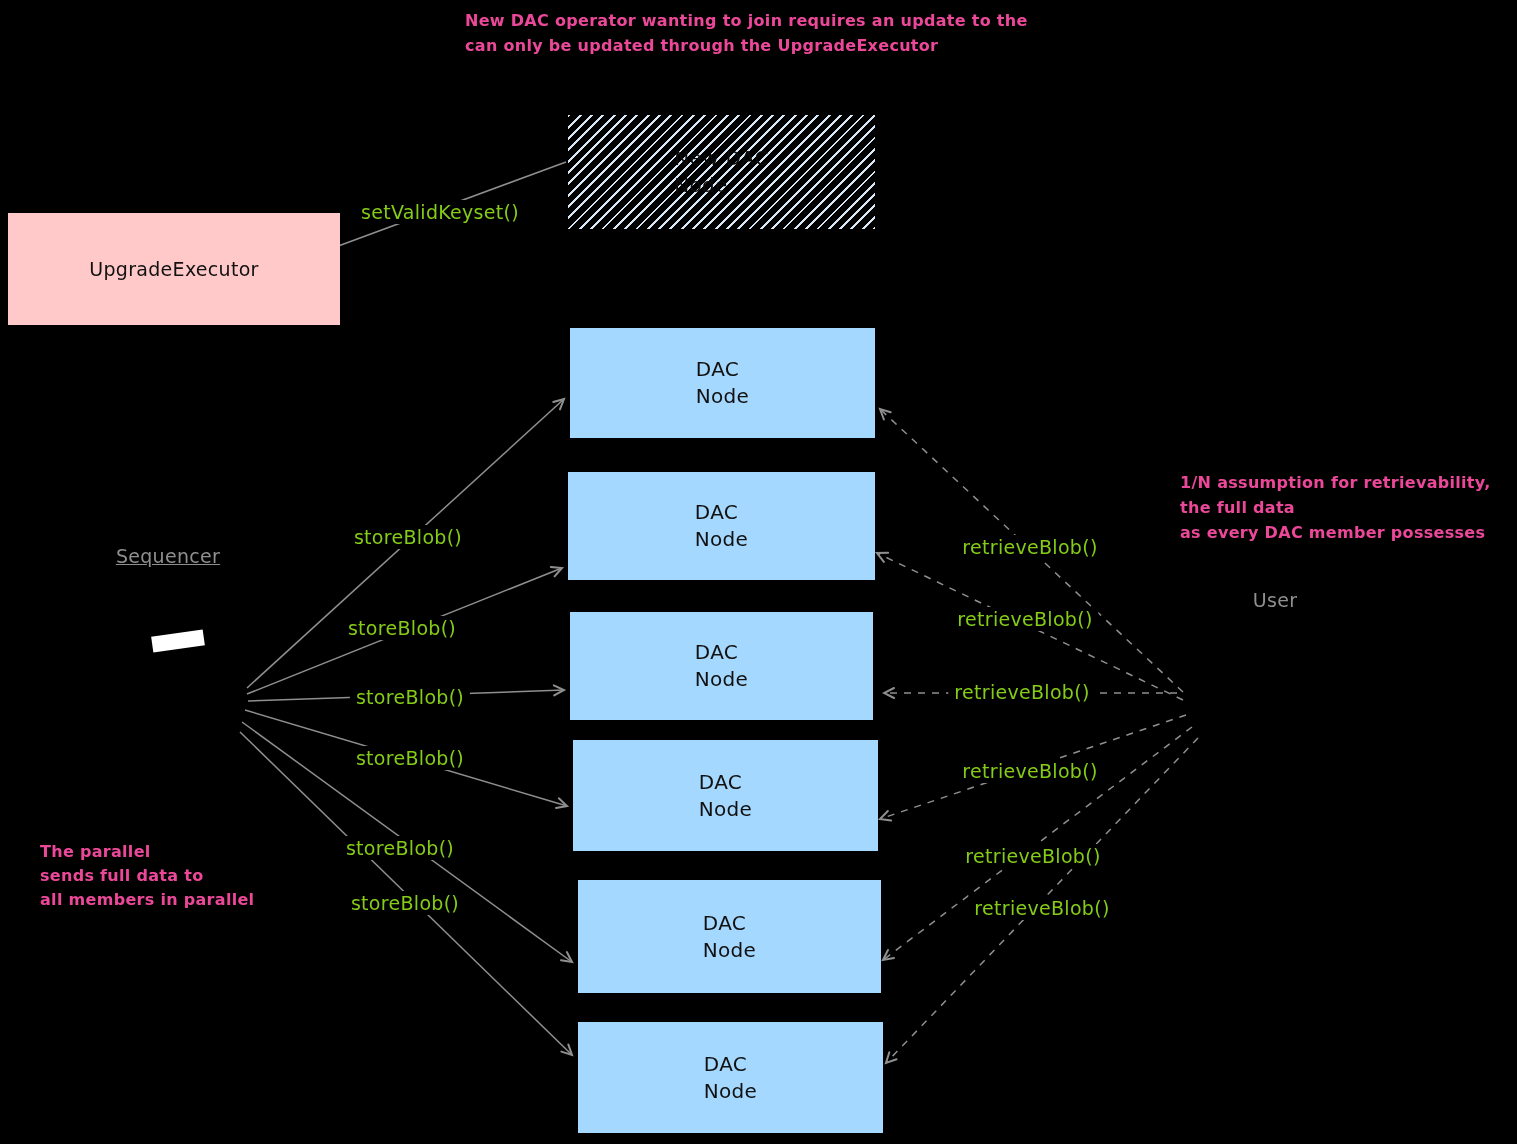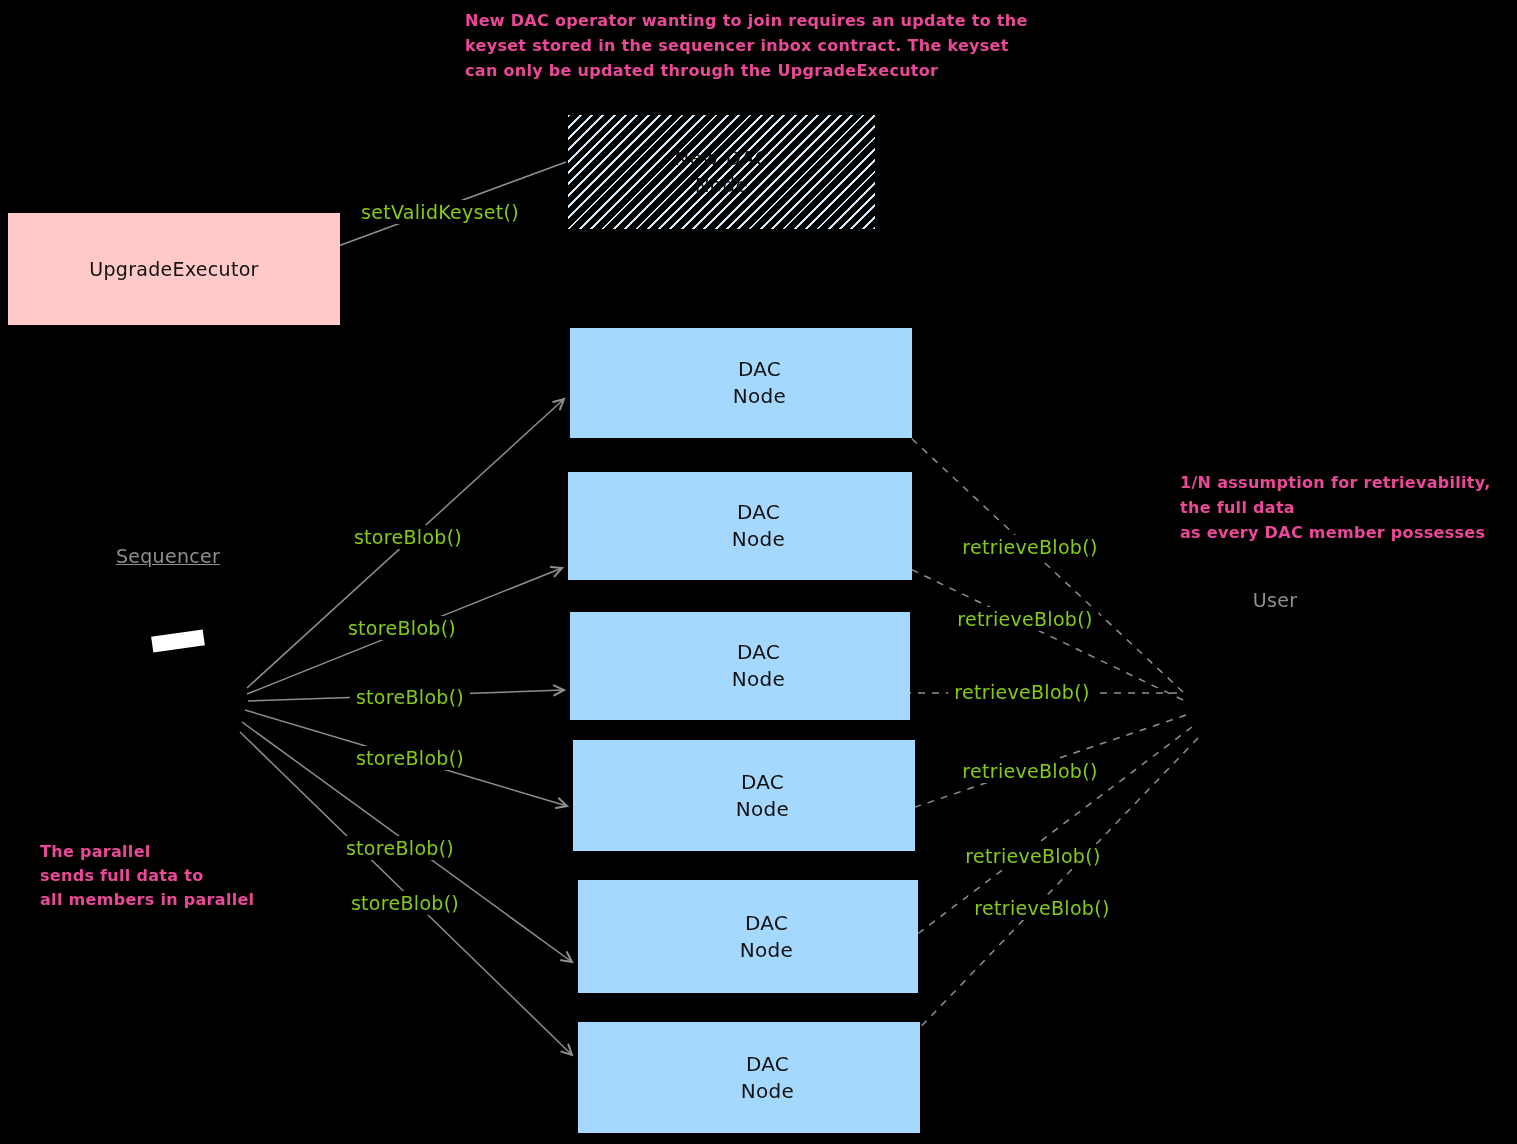--- a/index.html
+++ b/index.html
@@ -37,28 +37,27 @@
     background:#000000;
     padding:1px 6px;
     letter-spacing:.3px;
   }
   .box{
     position:absolute;
     display:flex;
     flex-direction:column;
     align-items:center;
     justify-content:center;
-    text-align:center;
     color:#111111;
     font-size:20px;
     line-height:27px;
     letter-spacing:.3px;
   }
   .box.pink{background:#ffc9c9;}
-  .box.blue{background:#a5d8ff;padding-left:37px;}
+  .box.blue{background:#a5d8ff;}
   .box.hatched{
     background:repeating-linear-gradient(
       135deg,
       #d7e7f5 0px, #d7e7f5 2px,
       transparent 2px, transparent 8px
     );
     color:#0b0b0b;
   }
   .white-mark{
     position:absolute;
@@ -93,21 +92,20 @@
       <line x1="1183" y1="700" x2="877" y2="553" marker-end="url(#ah)"></line>
       <line x1="1177" y1="693" x2="884" y2="693" marker-end="url(#ah)"></line>
       <line x1="1186" y1="715" x2="880" y2="819" marker-end="url(#ah)"></line>
       <line x1="1192" y1="727" x2="883" y2="960" marker-end="url(#ah)"></line>
       <line x1="1198" y1="738" x2="886" y2="1063" marker-end="url(#ah)"></line>
     </g>
   </svg>
 
   <div class="note" style="left:465px;top:8px;">
     <div>New DAC operator wanting to join requires an update to the</div>
-    <div>keyset stored in the sequencer inbox contract. The keyset</div>
     <div>can only be updated through the UpgradeExecutor</div>
   </div>
 
   <div class="box hatched" style="left:568px;top:115px;width:307px;height:114px;">
     <div>
       <div>New DAC</div>
       <div>Node</div>
     </div>
   </div>
 

